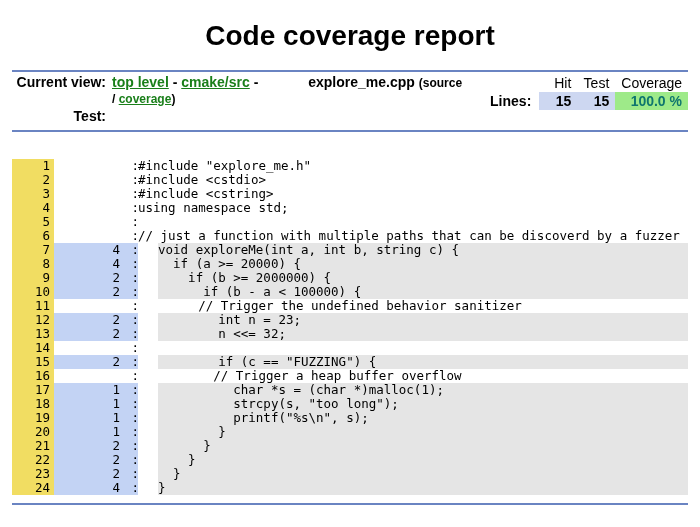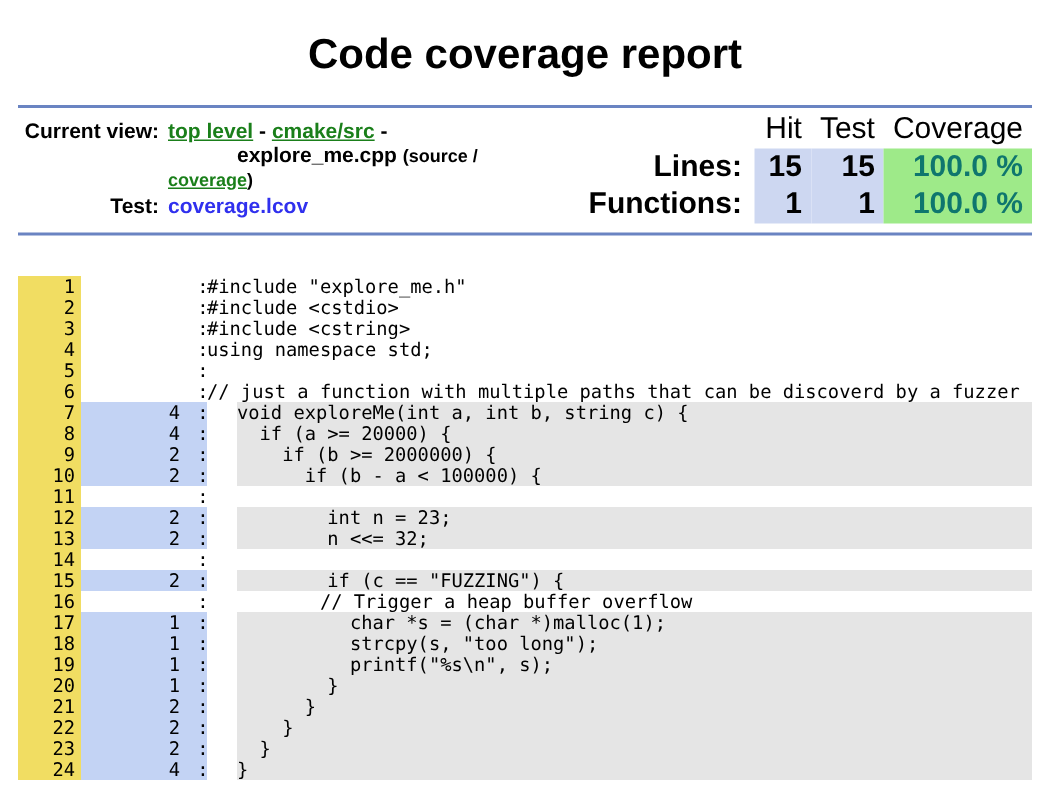--- a/index.html
+++ b/index.html
@@ -17,21 +17,21 @@
     font-size: 28px;
     font-weight: 700;
   }
   hr.rule {
     border: none;
     border-top: 2px solid #6a84c2;
     margin: 0;
   }
   .header-row {
     display: flex;
-    align-items: center;
+    align-items: flex-start;
     padding: 2px 0 6px 0;
     font-size: 14px;
   }
   .hdr-left {
     flex: 1;
     display: grid;
     grid-template-columns: 94px 1fr;
     row-gap: 2px;
     column-gap: 6px;
   }
@@ -60,21 +60,21 @@
   .hdr-left .val .testname {
     color: #3030ee;
     font-weight: 600;
   }
   .hdr-right {
     margin-left: auto;
     padding-left: 20px;
   }
   table.stats {
     border-collapse: collapse;
-    font-size: 20px;
+    font-size: 14px;
   }
   table.stats th, table.stats td {
     padding: 1px 6px;
     text-align: right;
     min-width: 38px;
   }
   table.stats th {
     font-weight: 400;
   }
   table.stats th:nth-child(4), table.stats td.cov {
@@ -143,64 +143,57 @@
       <a href="#">top level</a>
       <span class="sep"> - </span>
       <a href="#">cmake/src</a>
       <span class="sep"> - </span>
       <span class="plain">explore_me.cpp</span>
       <span class="sub" style="font-size:12px;">
         <span>(source / </span><a href="#" style="color:#1a7f1a;">coverage</a><span>)</span>
       </span>
     </div>
     <div class="lbl">Test:</div>
-    <div class="val"><span class="testname">coverage.lcov</span></div>
   </div>
   <div class="hdr-right">
     <table class="stats">
       <tbody>
           <tr>
         <th></th>
         <th>Hit</th>
         <th>Test</th>
         <th>Coverage</th>
       </tr>
       <tr>
         <td class="rowlbl">Lines:</td>
         <td class="cell-blue">15</td>
         <td class="cell-blue">15</td>
         <td class="cell-green cov">100.0 %</td>
       </tr>
-      <tr>
-        <td class="rowlbl">Functions:</td>
-        <td class="cell-blue">1</td>
-        <td class="cell-blue">1</td>
-        <td class="cell-green cov">100.0 %</td>
-      </tr>
     </tbody>
       </table>
   </div>
 </div>
 
 <hr class="rule">
 
 <div class="code-block">
   <div class="code-head"><span>        </span></div>
   <div id="code-lines">
       <div class="code-line"><span class="ln">1</span><span class="cnt"></span><span class="colon"> : </span><span class="src">#include "explore_me.h"</span></div>
       <div class="code-line"><span class="ln">2</span><span class="cnt"></span><span class="colon"> : </span><span class="src">#include &lt;cstdio&gt;</span></div>
       <div class="code-line"><span class="ln">3</span><span class="cnt"></span><span class="colon"> : </span><span class="src">#include &lt;cstring&gt;</span></div>
       <div class="code-line"><span class="ln">4</span><span class="cnt"></span><span class="colon"> : </span><span class="src">using namespace std;</span></div>
       <div class="code-line"><span class="ln">5</span><span class="cnt"></span><span class="colon"> : </span><span class="src"></span></div>
       <div class="code-line"><span class="ln">6</span><span class="cnt"></span><span class="colon"> : </span><span class="src">// just a function with multiple paths that can be discoverd by a fuzzer</span></div>
       <div class="code-line"><span class="ln">7</span><span class="cnt covered">4</span><span class="colon" style="background: rgb(195, 211, 244);"> : </span><span class="src covered">void exploreMe(int a, int b, string c) {</span></div>
       <div class="code-line"><span class="ln">8</span><span class="cnt covered">4</span><span class="colon" style="background: rgb(195, 211, 244);"> : </span><span class="src covered">  if (a &gt;= 20000) {</span></div>
       <div class="code-line"><span class="ln">9</span><span class="cnt covered">2</span><span class="colon" style="background: rgb(195, 211, 244);"> : </span><span class="src covered">    if (b &gt;= 2000000) {</span></div>
       <div class="code-line"><span class="ln">10</span><span class="cnt covered">2</span><span class="colon" style="background: rgb(195, 211, 244);"> : </span><span class="src covered">      if (b - a &lt; 100000) {</span></div>
-      <div class="code-line"><span class="ln">11</span><span class="cnt"></span><span class="colon"> : </span></div>
+      <div class="code-line"><span class="ln">11</span><span class="cnt"></span><span class="colon"> : </span><span class="src">        // Trigger the undefined behavior sanitizer</span></div>
       <div class="code-line"><span class="ln">12</span><span class="cnt covered">2</span><span class="colon" style="background: rgb(195, 211, 244);"> : </span><span class="src covered">        int n = 23;</span></div>
       <div class="code-line"><span class="ln">13</span><span class="cnt covered">2</span><span class="colon" style="background: rgb(195, 211, 244);"> : </span><span class="src covered">        n &lt;&lt;= 32;</span></div>
       <div class="code-line"><span class="ln">14</span><span class="cnt"></span><span class="colon"> : </span><span class="src"></span></div>
       <div class="code-line"><span class="ln">15</span><span class="cnt covered">2</span><span class="colon" style="background: rgb(195, 211, 244);"> : </span><span class="src covered">        if (c == "FUZZING") {</span></div>
       <div class="code-line"><span class="ln">16</span><span class="cnt"></span><span class="colon"> : </span><span class="src">          // Trigger a heap buffer overflow</span></div>
       <div class="code-line"><span class="ln">17</span><span class="cnt covered">1</span><span class="colon" style="background: rgb(195, 211, 244);"> : </span><span class="src covered">          char *s = (char *)malloc(1);</span></div>
       <div class="code-line"><span class="ln">18</span><span class="cnt covered">1</span><span class="colon" style="background: rgb(195, 211, 244);"> : </span><span class="src covered">          strcpy(s, "too long");</span></div>
       <div class="code-line"><span class="ln">19</span><span class="cnt covered">1</span><span class="colon" style="background: rgb(195, 211, 244);"> : </span><span class="src covered">          printf("%s\n", s);</span></div>
       <div class="code-line"><span class="ln">20</span><span class="cnt covered">1</span><span class="colon" style="background: rgb(195, 211, 244);"> : </span><span class="src covered">        }</span></div>
       <div class="code-line"><span class="ln">21</span><span class="cnt covered">2</span><span class="colon" style="background: rgb(195, 211, 244);"> : </span><span class="src covered">      }</span></div>

